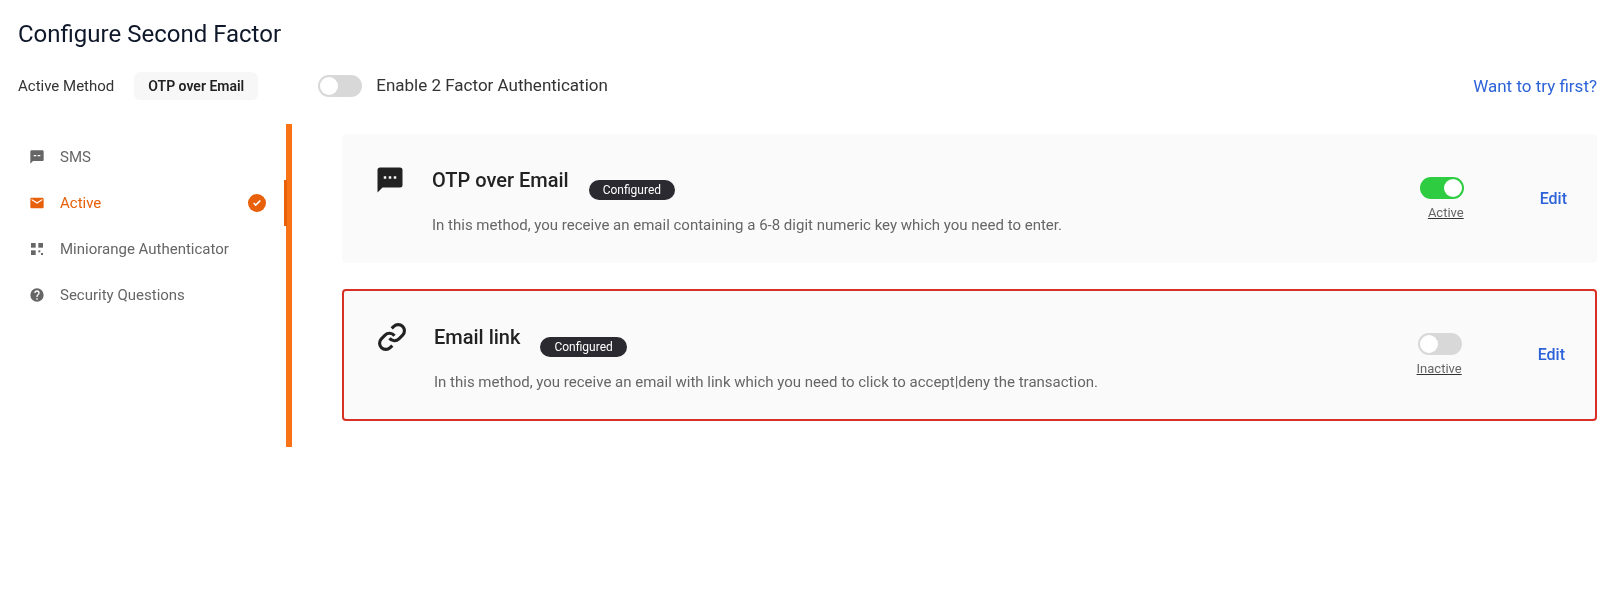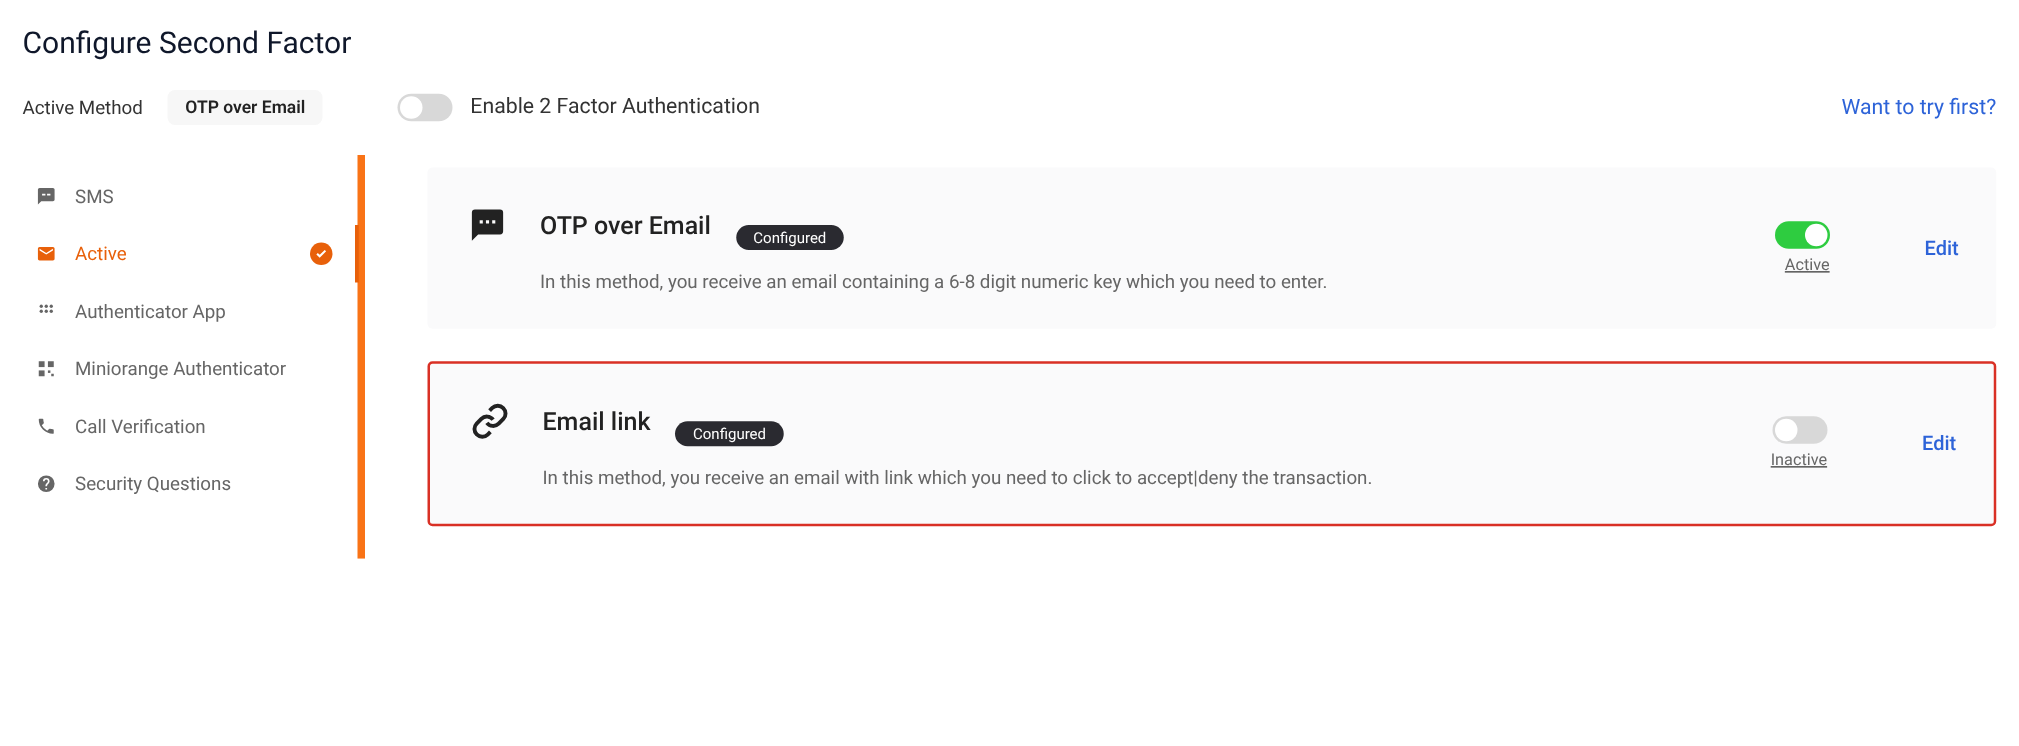--- a/index.html
+++ b/index.html
@@ -247,49 +247,28 @@
       <span>Active</span>
       <span class="sidebar-check">
         <svg width="10" height="10" viewBox="0 0 24 24" fill="none" stroke="currentColor" stroke-width="4">
             <polyline points="20 6 9 17 4 12"></polyline>
           </svg>
       </span>
     </div>
     <div class="sidebar-item">
       <span class="sidebar-icon">
         <svg width="16" height="16" viewBox="0 0 24 24" fill="currentColor">
-            <circle cx="6" cy="6" r="2"></circle>
-            <circle cx="12" cy="6" r="2"></circle>
-            <circle cx="18" cy="6" r="2"></circle>
-            <circle cx="6" cy="12" r="2"></circle>
-            <circle cx="12" cy="12" r="2"></circle>
-            <circle cx="18" cy="12" r="2"></circle>
-          </svg>
-      </span>
-      <span>Authenticator App</span>
-    </div>
-    <div class="sidebar-item">
-      <span class="sidebar-icon">
-        <svg width="16" height="16" viewBox="0 0 24 24" fill="currentColor">
             <rect x="3" y="3" width="7" height="7"></rect>
             <rect x="14" y="3" width="7" height="7"></rect>
             <rect x="3" y="14" width="7" height="7"></rect>
             <rect x="14" y="14" width="3" height="3"></rect>
             <rect x="18" y="18" width="3" height="3"></rect>
           </svg>
       </span>
       <span>Miniorange Authenticator</span>
-    </div>
-    <div class="sidebar-item">
-      <span class="sidebar-icon">
-        <svg width="16" height="16" viewBox="0 0 24 24" fill="currentColor">
-            <path d="M6.62 10.79a15.05 15.05 0 006.59 6.59l2.2-2.2a1 1 0 011-.24 11.36 11.36 0 003.56.57 1 1 0 011 1V20a1 1 0 01-1 1A17 17 0 013 4a1 1 0 011-1h3.49a1 1 0 011 1 11.36 11.36 0 00.57 3.56 1 1 0 01-.24 1z"></path>
-          </svg>
-      </span>
-      <span>Call Verification</span>
     </div>
     <div class="sidebar-item">
       <span class="sidebar-icon">
         <svg width="16" height="16" viewBox="0 0 24 24" fill="currentColor">
             <path d="M12 2a10 10 0 100 20 10 10 0 000-20zm1 17h-2v-2h2v2zm2.07-7.75l-.9.92A3.4 3.4 0 0013 15h-2v-.5a4 4 0 011.17-2.83l1.24-1.26A2 2 0 0012 7a2 2 0 00-2 2H8a4 4 0 118 0 3.17 3.17 0 01-.93 2.25z"></path>
           </svg>
       </span>
       <span>Security Questions</span>
     </div>
   </nav>

